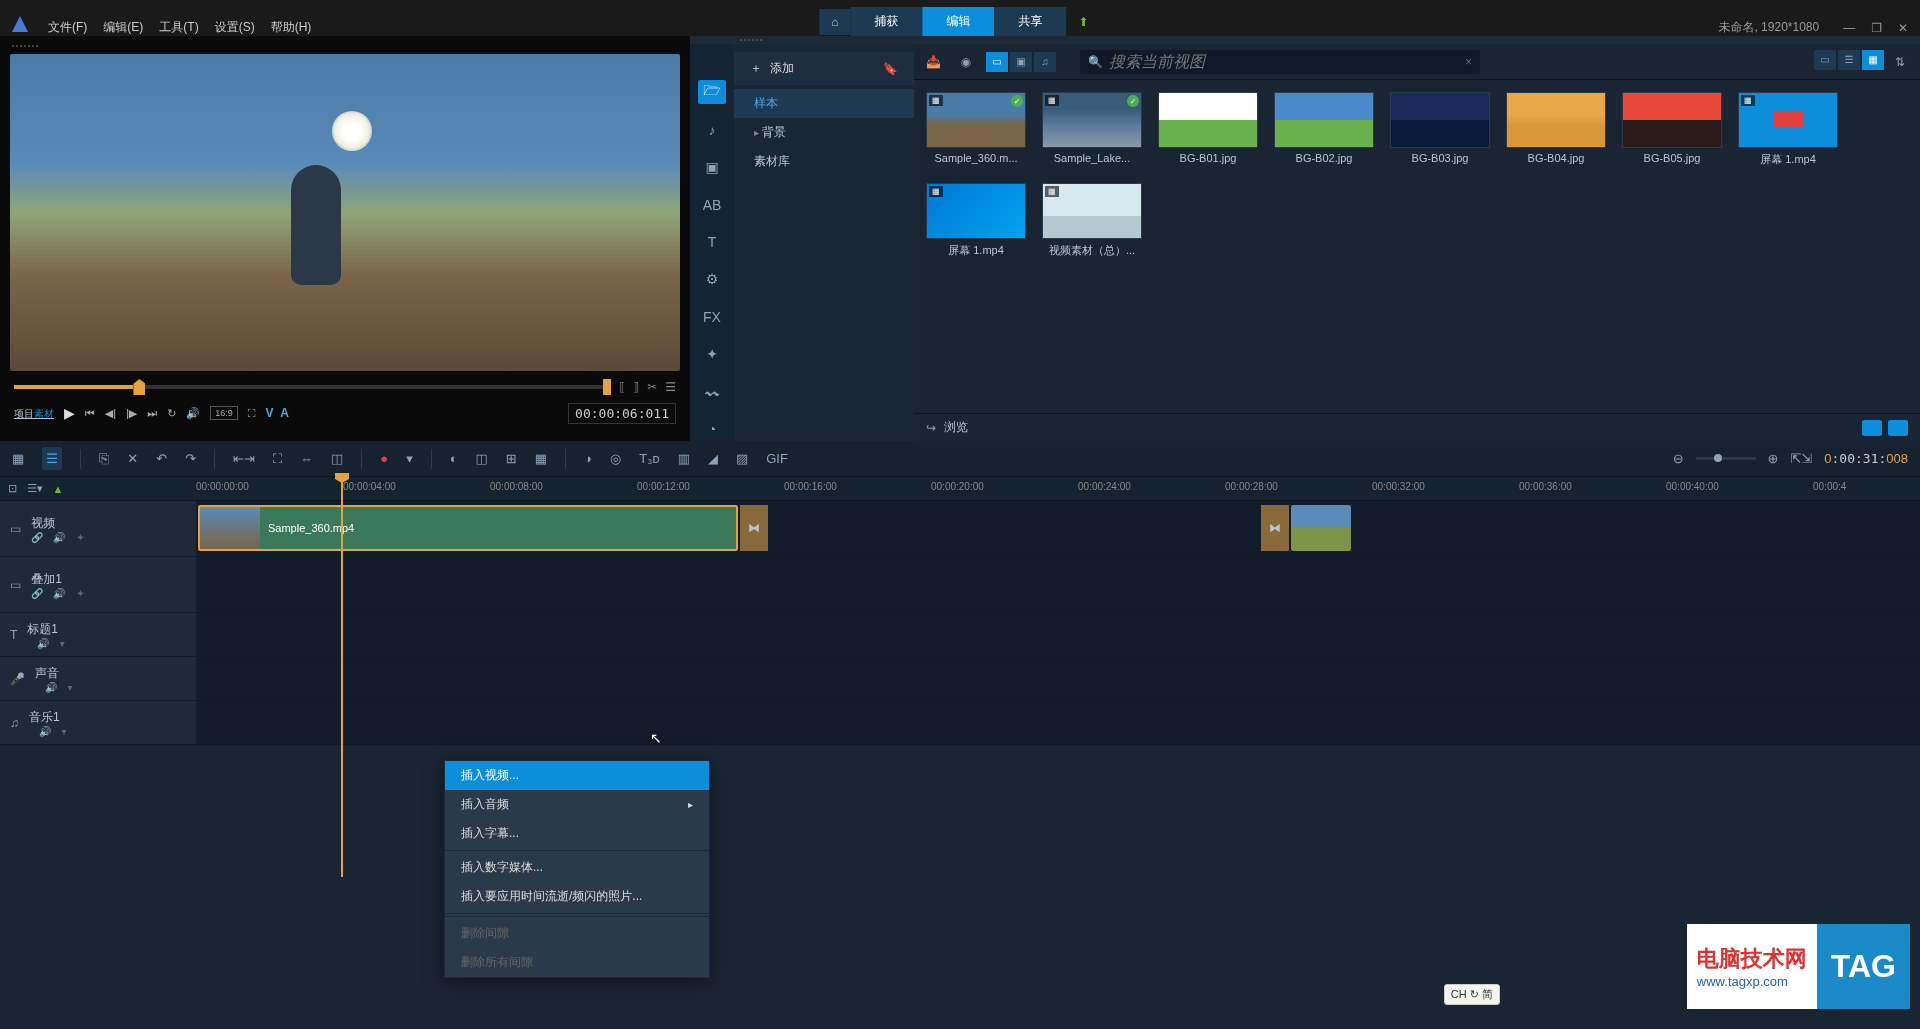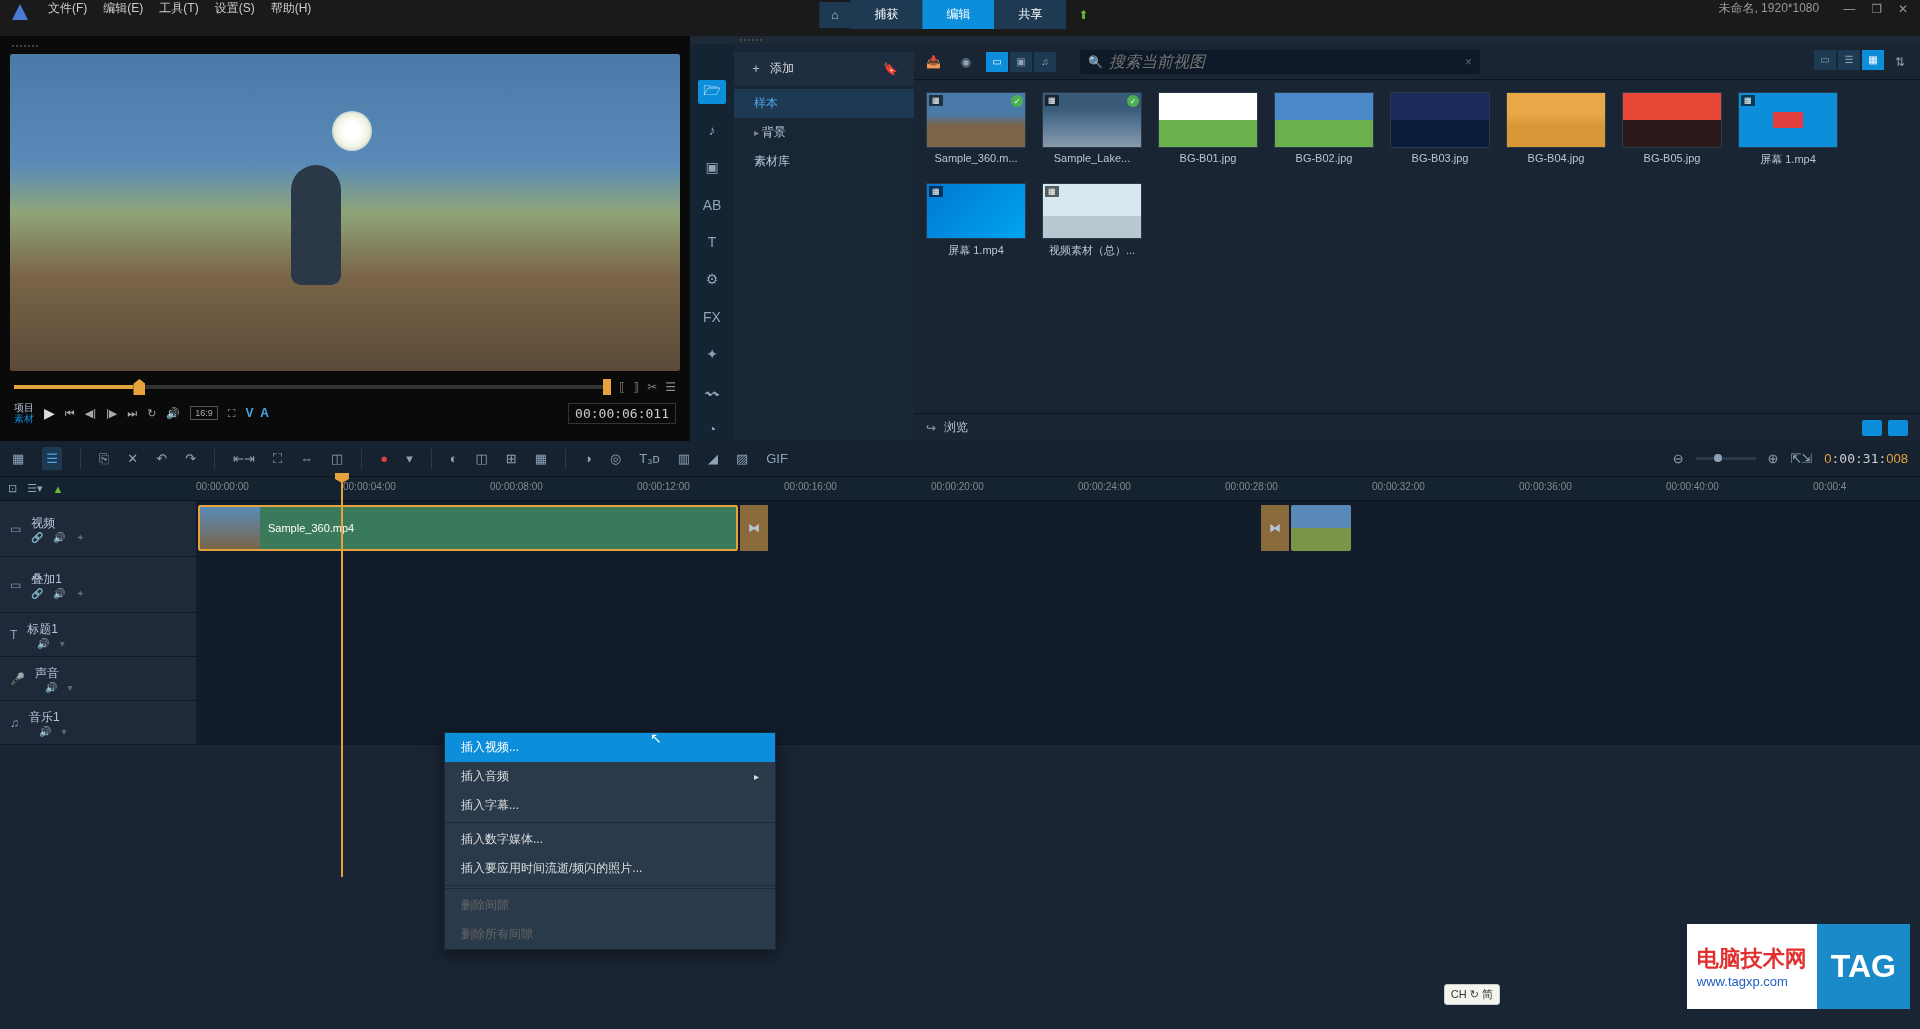--- a/index.html
+++ b/index.html
@@ -1,19 +1,19 @@
 <!DOCTYPE html>
 <html><head>
 <meta charset="utf-8">
 <style>
 * { margin: 0; padding: 0; box-sizing: border-box; font-family: "Microsoft YaHei", sans-serif; }
 body { background: #000; color: #b8c5d6; font-size: 12px; width: 1920px; height: 1029px; overflow: hidden; position: relative; }
 
 
-.titlebar { height: 36px; background: #1a1a1a; display: flex; align-items: flex-start; padding: 0 8px; }
+.titlebar { height: 36px; background: #1a1a1a; display: flex; align-items: flex-end; padding: 0 8px; }
 .logo { width: 24px; height: 24px; margin-right: 16px; display: flex; align-items: center; justify-content: center; }
 .menu-items { display: flex; gap: 16px; }
 .menu-items span { cursor: pointer; color: #ccc; }
 .center-tabs { position: absolute; left: 50%; transform: translateX(-50%); display: flex; align-items: center; gap: 0; }
 .center-tabs .tab { padding: 6px 24px; cursor: pointer; color: #fff; background: #1d3a52; }
 .center-tabs .tab.active { background: #0d8edb; }
 .center-tabs .home-icon { padding: 6px 12px; background: #1d3a52; }
 .center-tabs .upload-icon { padding: 6px 12px; background: #1a1a1a; color: #6fb536; }
 .title-right { margin-left: auto; display: flex; align-items: center; gap: 8px; color: #999; }
 .win-controls { display: flex; gap: 8px; margin-left: 12px; }
@@ -29,21 +29,21 @@
 .video-sun { position: absolute; top: 18%; left: 48%; width: 40px; height: 40px; background: radial-gradient(circle, #fff 30%, #f0f0e0 60%, transparent 100%); border-radius: 50%; }
 .video-person { position: absolute; top: 35%; left: 42%; width: 50px; height: 120px; background: #2a3848; border-radius: 25px 25px 10px 10px; }
 .transport { height: 60px; display: flex; flex-direction: column; padding: 0 8px; }
 .scrubber { height: 24px; display: flex; align-items: center; gap: 8px; }
 .scrubber-track { flex: 1; height: 4px; background: #333; position: relative; }
 .scrubber-fill { position: absolute; left: 0; width: 20%; height: 100%; background: #e6a23c; }
 .scrubber-handle { position: absolute; left: 20%; top: -6px; width: 12px; height: 16px; background: #e6a23c; clip-path: polygon(50% 0, 100% 30%, 100% 100%, 0 100%, 0 30%); }
 .scrubber-end { position: absolute; right: 0; top: -6px; width: 8px; height: 16px; background: #e6a23c; }
 .mark-icons { display: flex; gap: 8px; color: #888; }
 .transport-controls { height: 28px; display: flex; align-items: center; gap: 10px; }
-.proj-label { display: flex; flex-direction: column; font-size: 10px; line-height: 11px; text-align: right; }
+.proj-label { display: flex; flex-direction: row; font-size: 10px; line-height: 11px; text-align: right; text-decoration: underline; }
 .proj-label .active-row { color: #0d8edb; }
 .transport-controls .play-btn { font-size: 14px; color: #ddd; cursor: pointer; }
 .transport-controls .ctrl { color: #aaa; cursor: pointer; font-size: 11px; }
 .ratio-btn { border: 1px solid #555; padding: 1px 4px; font-size: 9px; color: #aaa; }
 .va-text { color: #4da6e8; font-weight: bold; letter-spacing: 2px; }
 .timecode-box { margin-left: auto; background: #0a0a0a; border: 1px solid #333; padding: 2px 6px; font-family: monospace; font-size: 13px; color: #ccc; }
 
 
 .library-panel { flex: 1; background: #1e2936; display: flex; flex-direction: column; }
 .lib-toolbar-vert { width: 44px; background: #152433; display: flex; flex-direction: column; padding-top: 36px; gap: 14px; align-items: center; position: absolute; top: 44px; height: 397px; left: 690px; }
@@ -104,21 +104,21 @@
 .track-sub-icons { display: flex; gap: 10px; font-size: 10px; color: #666; }
 .track-content { flex: 1; position: relative; background: #121c2a; }
 .clip { position: absolute; top: 4px; height: 46px; background: #3a7a5a; border: 1px solid #4a9a6a; border-radius: 2px; display: flex; align-items: center; overflow: hidden; }
 .clip.selected { border: 2px solid #e6a23c; }
 .clip-thumb { width: 60px; height: 100%; background: linear-gradient(to bottom, #5a8bb8, #7a6548); flex-shrink: 0; }
 .clip-name { padding: 0 8px; color: #fff; font-size: 11px; }
 .trans-block { position: absolute; top: 4px; width: 28px; height: 46px; background: #8a6a3a; display: flex; align-items: center; justify-content: center; }
 .extra-clip { position: absolute; top: 4px; width: 60px; height: 46px; background: linear-gradient(to bottom, #5a8bb8 50%, #7a9548 50%); border-radius: 2px; }
 
 
-.context-menu { position: absolute; left: 444px; top: 732px; width: 332px; background: #2a3a4a; border: 1px solid #1a2a3a; box-shadow: 0 4px 16px rgba(0,0,0,0.5); z-index: 100; }
+.context-menu { position: absolute; left: 444px; top: 760px; width: 266px; background: #2a3a4a; border: 1px solid #1a2a3a; box-shadow: 0 4px 16px rgba(0,0,0,0.5); z-index: 100; }
 .ctx-item { padding: 6px 16px; cursor: pointer; color: #ddd; display: flex; justify-content: space-between; align-items: center; }
 .ctx-item.highlighted { background: #0d8edb; color: #fff; }
 .ctx-item.disabled { color: #666; cursor: default; }
 .ctx-sep { height: 1px; background: #1a2a3a; margin: 2px 0; }
 .ctx-arrow { font-size: 10px; }
 .cursor-arrow { position: absolute; left: 650px; top: 730px; z-index: 101; color: #fff; font-size: 14px; }
 
 
 .watermark { position: absolute; right: 10px; bottom: 20px; display: flex; align-items: stretch; }
 .wm-left { background: #fff; padding: 20px 10px; display: flex; flex-direction: column; justify-content: center; }

